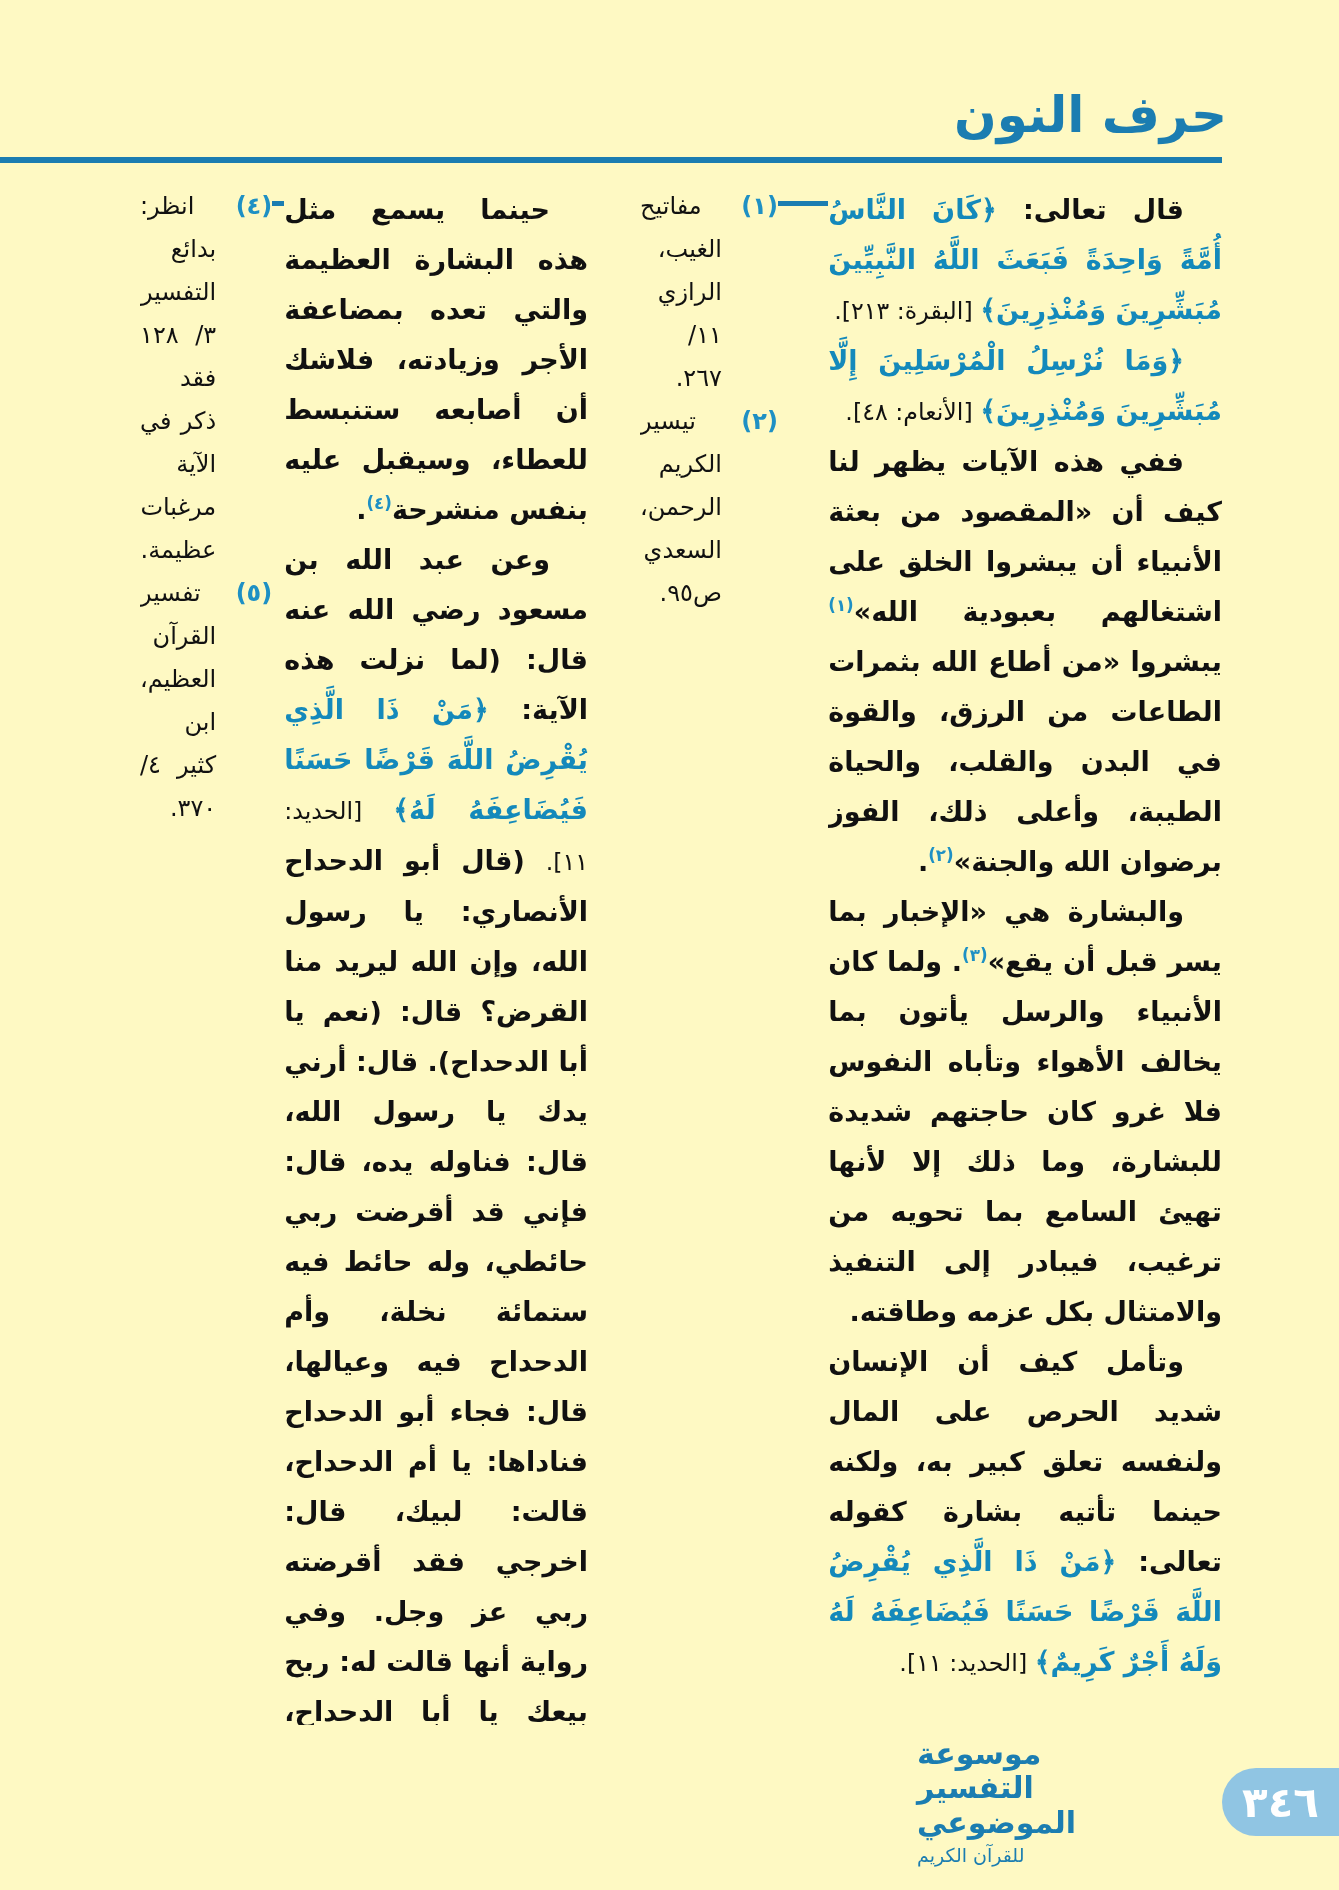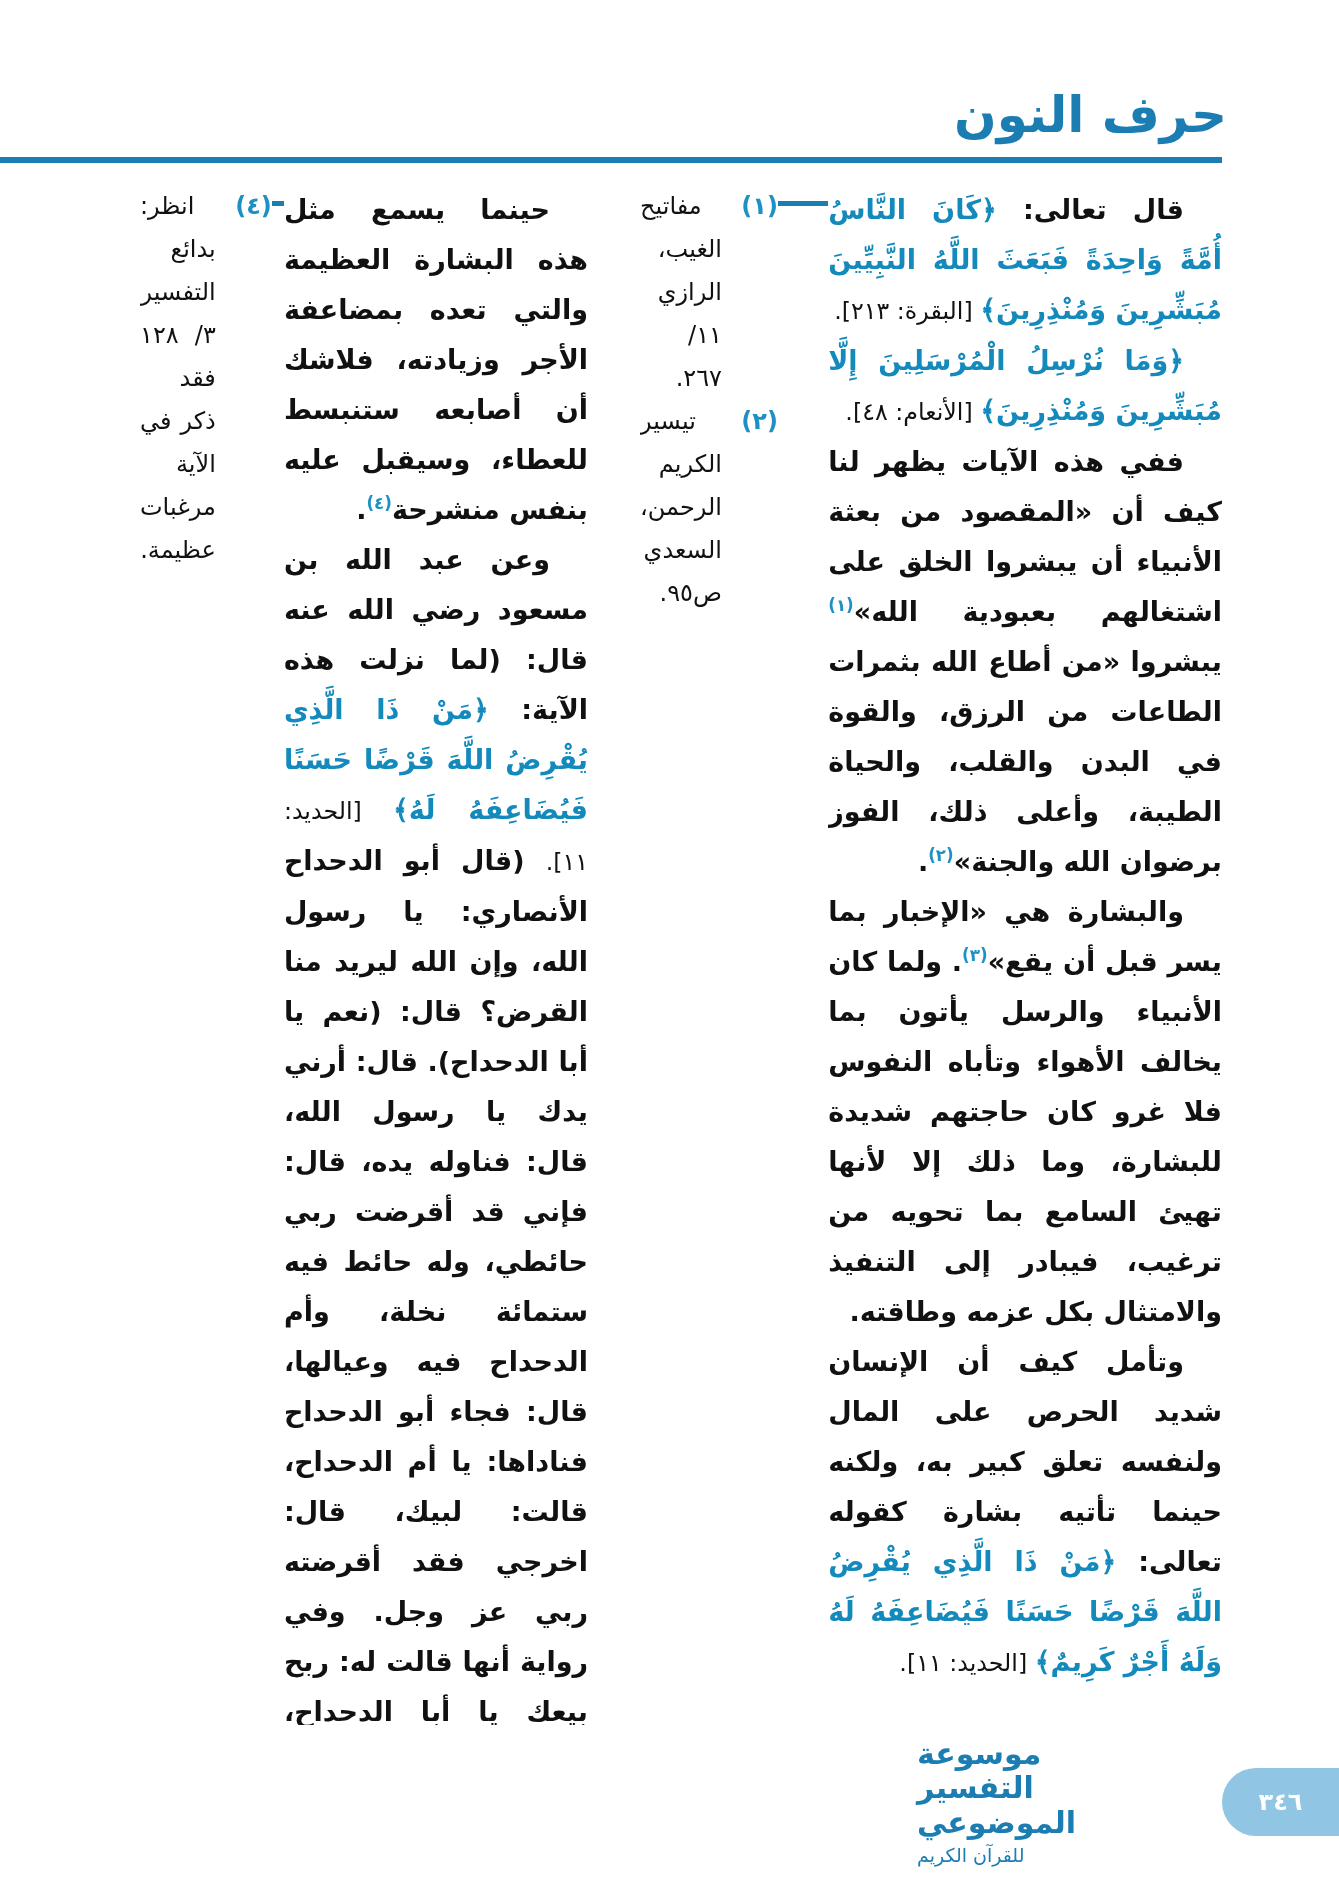--- a/index.html
+++ b/index.html
@@ -1,20 +1,20 @@
 <!DOCTYPE html>
 <html lang="ar" dir="rtl"><head>
 <meta charset="utf-8">
 <style>
   html, body { margin: 0; padding: 0; background: #e8e8e8; }
   .page {
     position: relative;
     width: 1339px; height: 1890px;
     margin: 0 auto;
-    background: #ffffff;
+    background: #fef9c3;
     overflow: hidden;
     direction: rtl;
     font-family: "DejaVu Sans", sans-serif;
     color: var(--text, #111);
   }
   
   header { padding-top: 88px; }
   .chapter-title {
     text-align: right;
     padding-left: 112px;
@@ -97,21 +97,21 @@
   .logo-line2 { font-size: 19px; font-weight: 400; margin-top: 4px; }
   .page-badge {
     position: absolute;
     right: 0;
     bottom: 54px;
     width: 117px;
     height: 68px;
     background: var(--badge, #90c5e3);
     border-radius: 34px 0 0 34px;
     color: #ffffff;
-    font-size: 24px;
+    font-size: 42px;
     font-weight: 700;
     display: flex;
     align-items: center;
     justify-content: center;
   }
 </style>
 </head>
 <body>
 
 <div class="page" style="--accent: #1b7db1; --quran: #1489bb; --fnnum: #1e90c4; --badge: #90c5e3; --text: #111111;">
@@ -139,20 +139,21 @@
 
     <section class="col col-left">
       <div class="paragraphs" id="paras-left">
           <p class="para"><span class="seg-body">حينما يسمع مثل هذه البشارة العظيمة والتي تعده بمضاعفة الأجر وزيادته، فلاشك أن أصابعه ستنبسط للعطاء، وسيقبل عليه بنفس منشرحة</span><span class="seg-fnref">(٤)</span><span class="seg-body">.</span></p>
           <p class="para"><span class="seg-body">وعن عبد الله بن مسعود رضي الله عنه قال: (لما نزلت هذه الآية: </span><span class="seg-quran">﴿مَنْ ذَا الَّذِي يُقْرِضُ اللَّهَ قَرْضًا حَسَنًا فَيُضَاعِفَهُ لَهُ﴾</span><span class="seg-ref"> [الحديد: ١١].</span><span class="seg-body"> (قال أبو الدحداح الأنصاري: يا رسول الله، وإن الله ليريد منا القرض؟ قال: (نعم يا أبا الدحداح). قال: أرني يدك يا رسول الله، قال: فناوله يده، قال: فإني قد أقرضت ربي حائطي، وله حائط فيه ستمائة نخلة، وأم الدحداح فيه وعيالها، قال: فجاء أبو الدحداح فناداها: يا أم الدحداح، قالت: لبيك، قال: اخرجي فقد أقرضته ربي عز وجل. وفي رواية أنها قالت له: ربح بيعك يا أبا الدحداح، ونقلت منه متاعها وصبيانها، فقال صلى الله عليه وسلم: (كم من عذقٍ رداح في الجنة لأبي الدحداح). وفي لفظ: (رب نخلة مدلاة عروقها در وياقوت لأبي الدحداح في الجنة)</span><span class="seg-fnref">(٥)</span><span class="seg-body">.</span></p>
           <p class="para"><span class="seg-body">وهكذا تفعل البشارة في القلوب؛ ولذا كان النبي دومًا يوصي أصحابه بالتبشير؛ لأنه أعون على جذب القلوب فعن أبي موسى رضي الله عنه قال: (كان رسول الله صلى</span></p>
         </div>
       <div class="fn-sep"></div>
       <div class="footnotes" id="fns-left">
           <div class="footnote"><span class="fn-num">(٤)</span><span class="fn-text"> انظر: بدائع التفسير ٣/ ١٢٨ فقد ذكر في الآية مرغبات عظيمة.</span></div>
+          <div class="footnote"><span class="fn-num">(٥)</span><span class="fn-text"> تفسير القرآن العظيم، ابن كثير ٤/ ٣٧٠.</span></div>
         </div>
     </section>
   </main>
 
   <footer>
     <div class="logo">
       <div class="logo-line1">موسوعة التفسير الموضوعي</div>
       <div class="logo-line2">للقرآن الكريم</div>
     </div>
     <div class="page-badge">٣٤٦</div>

